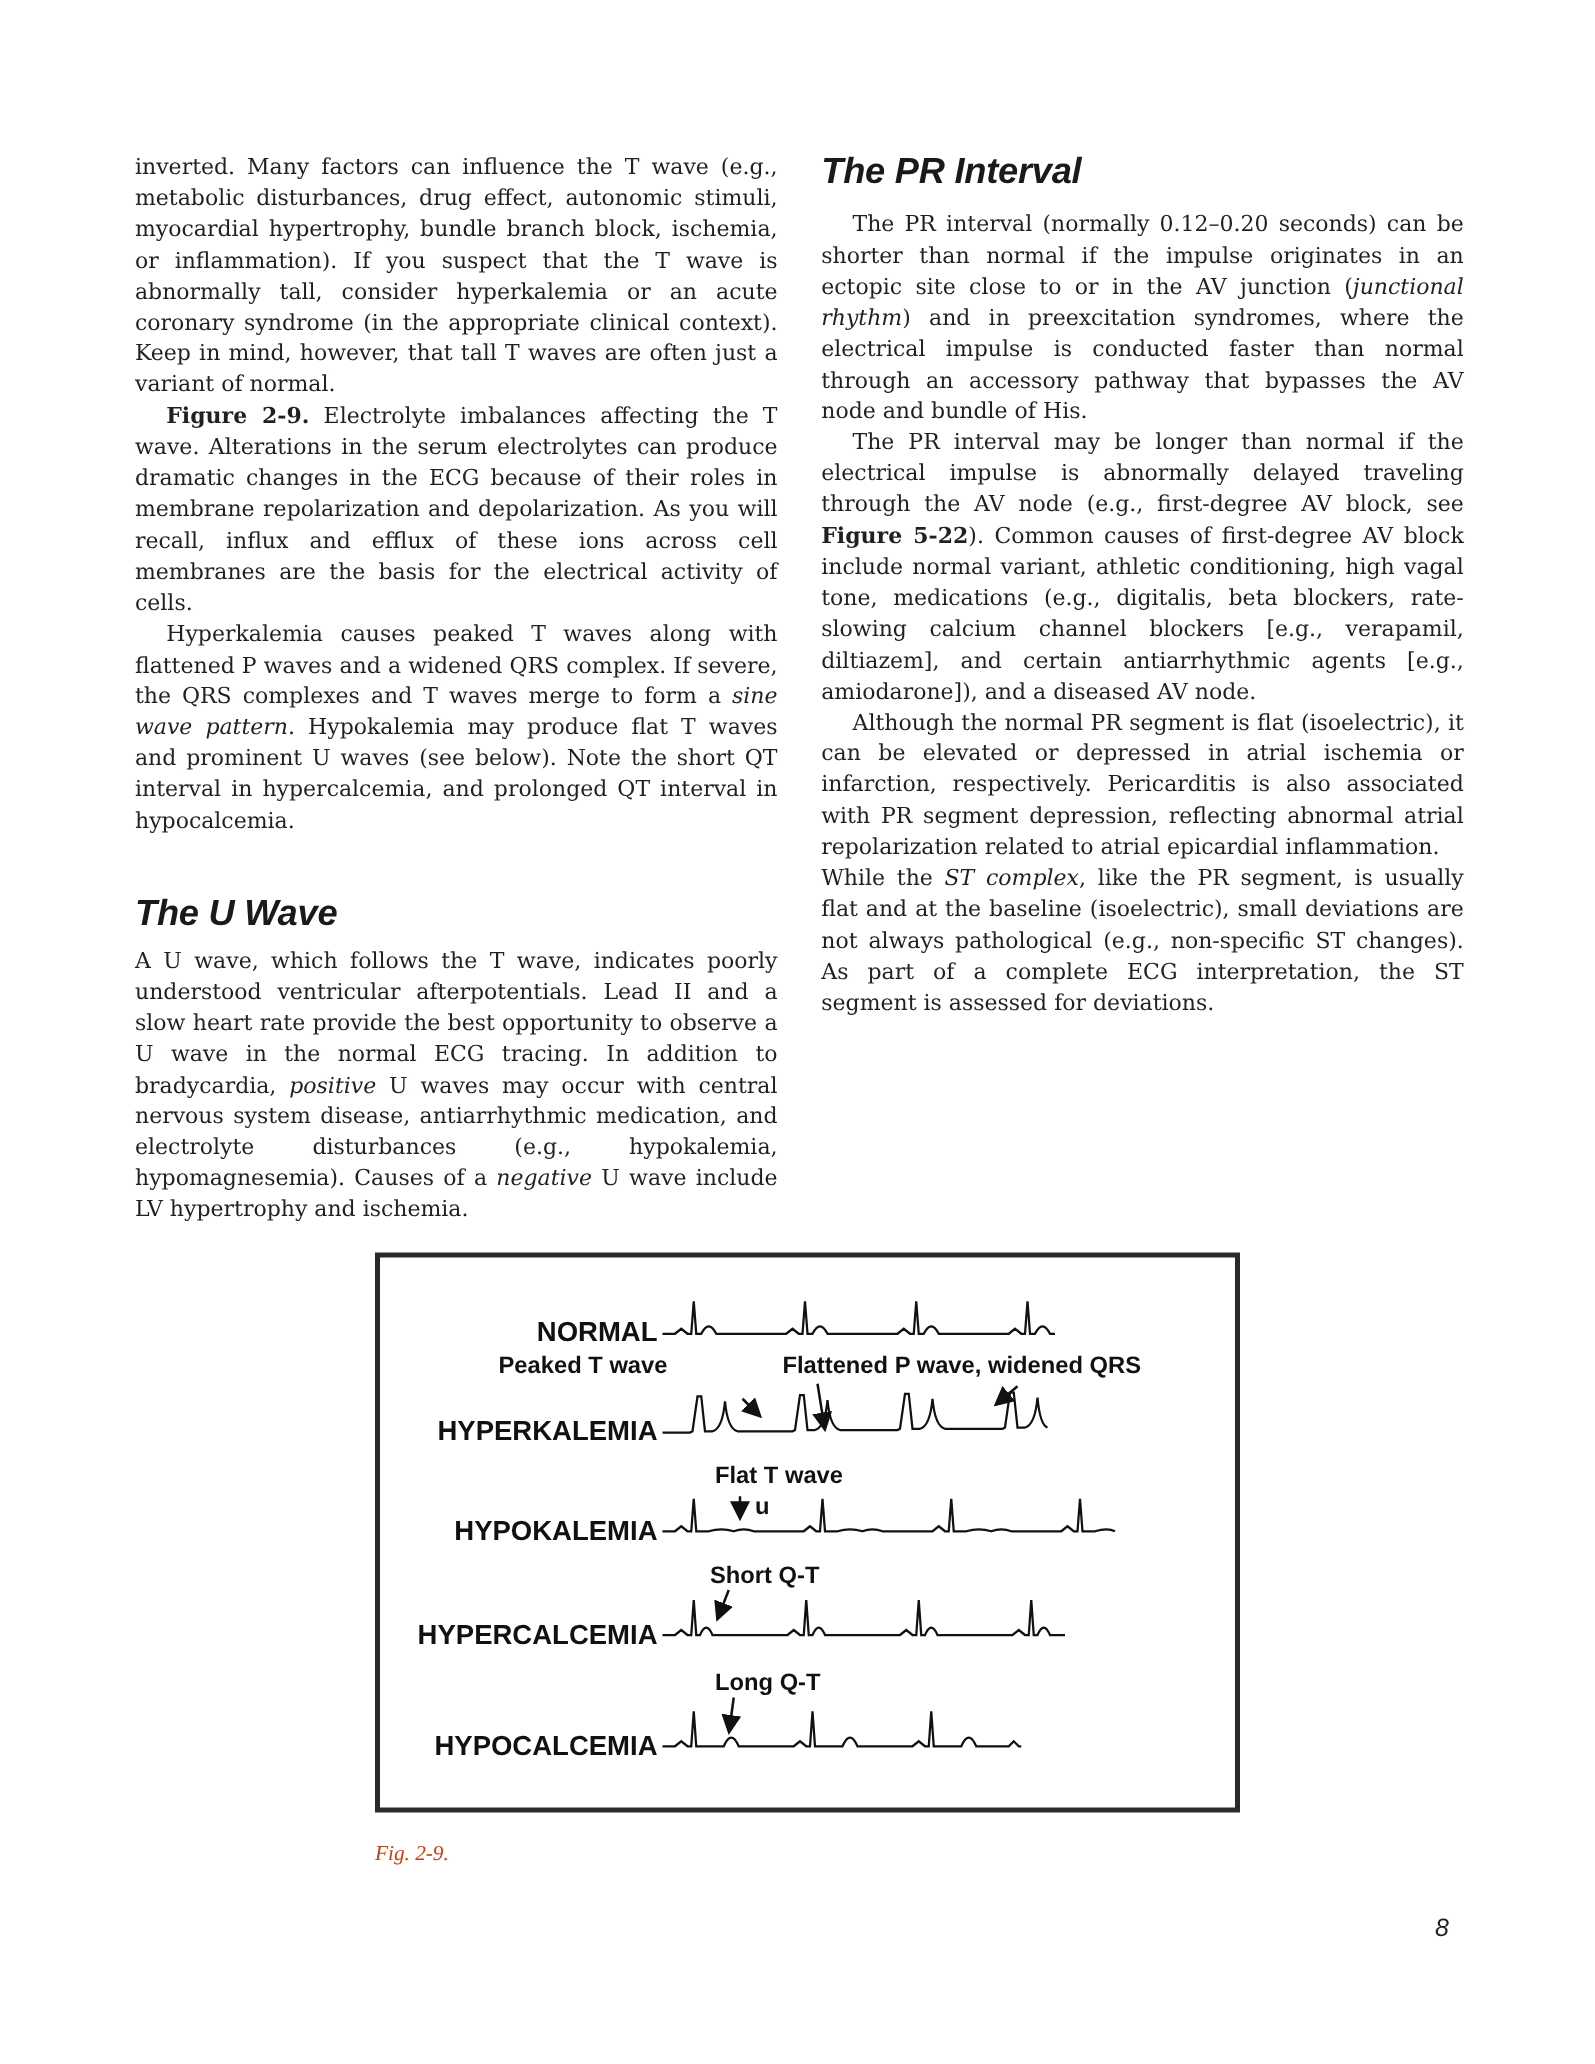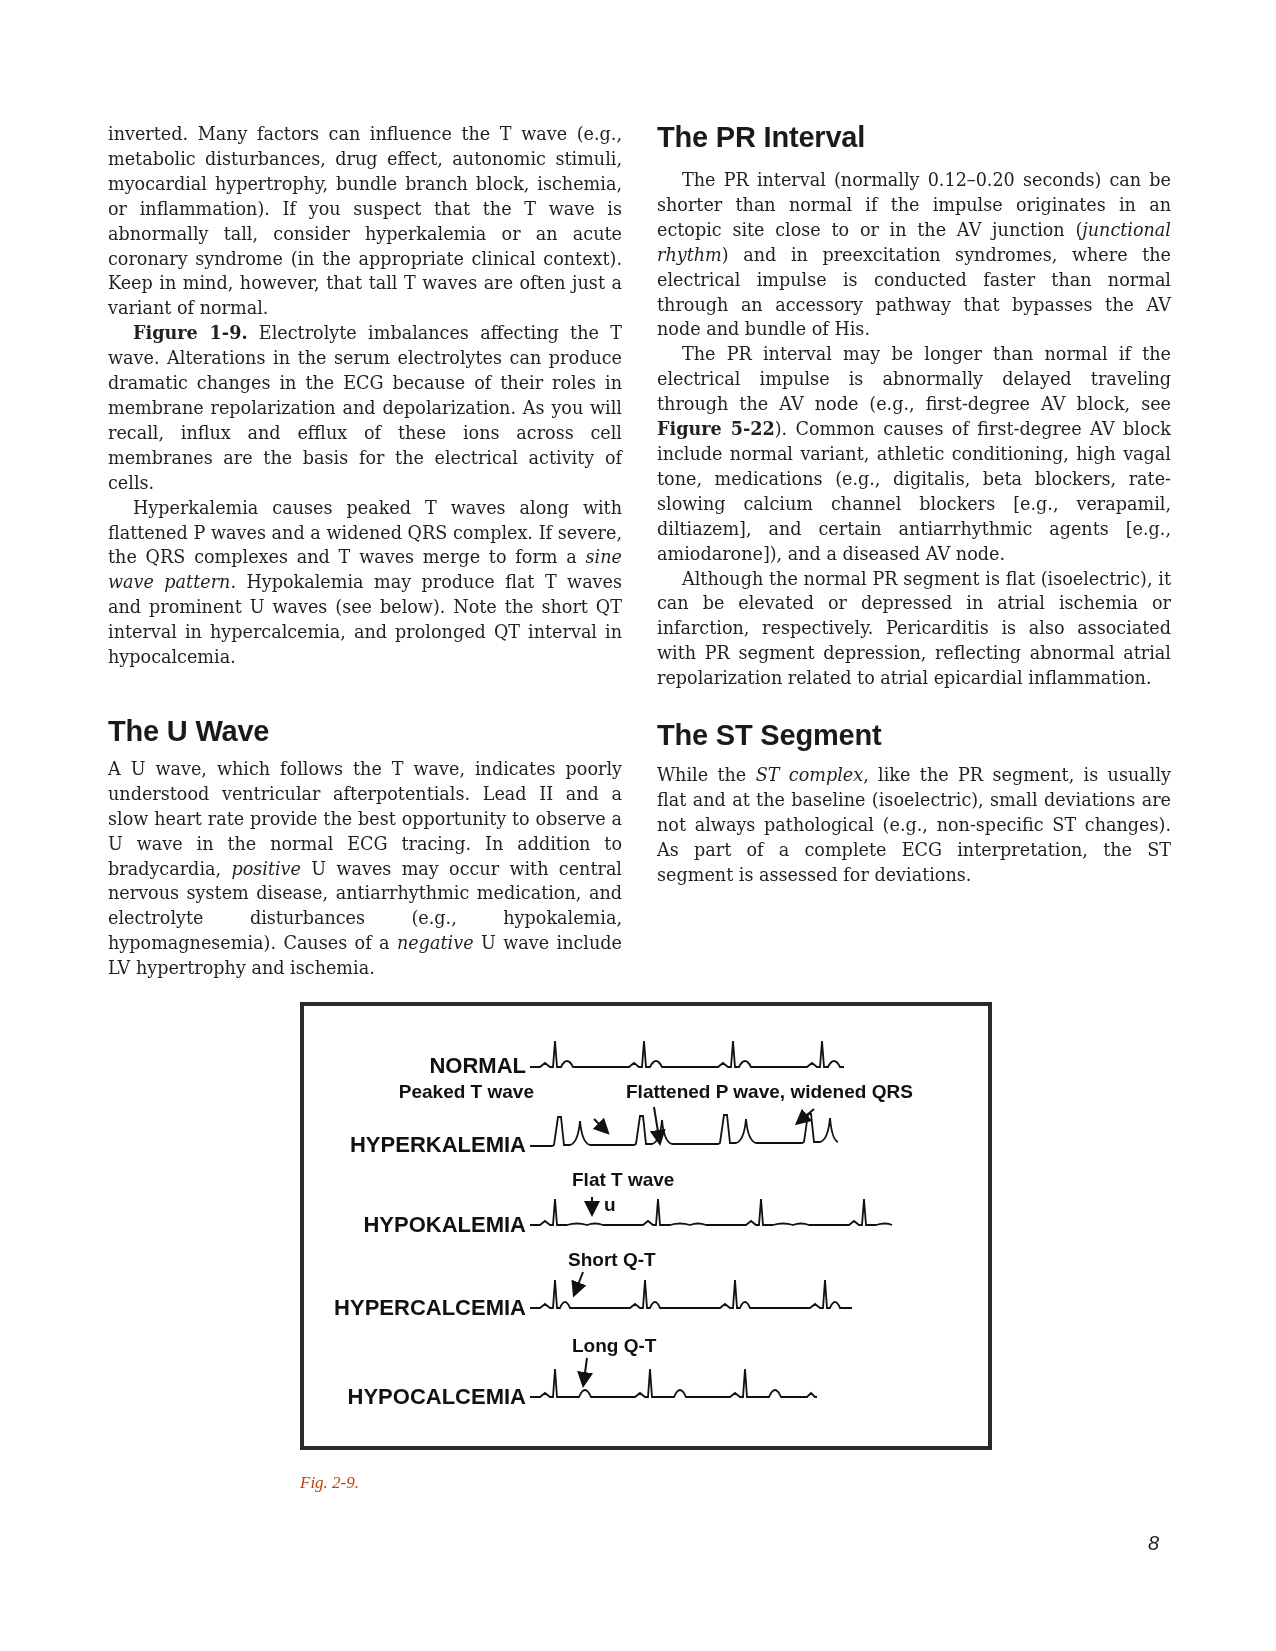--- a/index.html
+++ b/index.html
@@ -2,50 +2,49 @@
 <html><head>
 <meta charset="utf-8">
 <style>
   html, body { margin: 0; padding: 0; background: #ffffff; }
   body { width: 1276px; height: 1651px; position: relative; overflow: hidden; color: #231f20; }
   .col { position: absolute; top: 122px; width: 514px; font-family: "DejaVu Serif", "Liberation Serif", serif; font-size: 17.6px; line-height: 24.9px; text-align: justify; hyphens: none; }
   .col.left { left: 108px; }
   .col.right { left: 657px; }
   .col p { margin: 0; }
   .col p.indent { text-indent: 25px; }
-  .col h2 { font-family: "Liberation Sans", sans-serif; font-weight: bold; font-size: 29px; line-height: 34px; margin: 0; color: #1a1a1a; letter-spacing: -0.2px; }
+  .col h2 { font-family: "Liberation Sans", sans-serif; font-weight: bold; font-size: 29px; line-height: 34px; margin: 0; color: #1a1a1a; letter-spacing: -0.2px; font-style: italic; }
   .left h2.u-wave { margin-top: 44px; margin-bottom: 9px; }
   .right h2.pr { margin-top: -2px; margin-bottom: 14px; }
   .right h2.st { margin-top: 27px; margin-bottom: 11px; }
   i { font-style: italic; }
   b { font-weight: bold; }
 
   .figure-box { position: absolute; left: 300px; top: 1002px; width: 692px; height: 448px; border: 4px solid #2a2a2a; box-sizing: border-box; background: #fff; padding-left: 40px; }
   .figure-box svg { position: absolute; left: 0; top: 0; }
   .fig-caption { position: absolute; left: 300px; top: 1473px; font-family: "Liberation Serif", serif; font-style: italic; font-size: 17px; color: #c2410c; }
   .page-number { position: absolute; left: 1148px; top: 1532px; font-family: "Liberation Sans", sans-serif; font-style: italic; font-size: 20px; color: #231f20; }
   .lbl { font-family: "Liberation Sans", sans-serif; font-weight: bold; fill: #111; }
 </style>
 </head>
 <body>
 
 <div class="col left">
   <p>inverted. Many factors can influence the T wave (e.g., metabolic disturbances, drug effect, autonomic stimuli, myocardial hypertrophy, bundle branch block, ischemia, or inflammation). If you suspect that the T wave is abnormally tall, consider hyperkalemia or an acute coronary syndrome (in the appropriate clinical context). Keep in mind, however, that tall T waves are often just a variant of normal.</p>
-  <p class="indent"><b>Figure 1-9.</b><span> Electrolyte imbalances affecting the T wave. Alterations in the serum electrolytes can produce dramatic changes in the ECG because of their roles in membrane repolarization and depolarization. As you will recall, influx and efflux of these ions across cell membranes are the basis for the electrical activity of cells.</span></p>
+  <p class="indent"><b>Figure 2-9.</b><span> Electrolyte imbalances affecting the T wave. Alterations in the serum electrolytes can produce dramatic changes in the ECG because of their roles in membrane repolarization and depolarization. As you will recall, influx and efflux of these ions across cell membranes are the basis for the electrical activity of cells.</span></p>
   <p class="indent"><span>Hyperkalemia causes peaked T waves along with flattened P waves and a widened QRS complex. If severe, the QRS complexes and T waves merge to form a </span><i>sine wave pattern</i><span>. Hypokalemia may produce flat T waves and prominent U waves (see below). Note the short QT interval in hypercalcemia, and prolonged QT interval in hypocalcemia.</span></p>
   <h2 class="u-wave">The U Wave</h2>
   <p><span>A U wave, which follows the T wave, indicates poorly understood ventricular afterpotentials. Lead II and a slow heart rate provide the best opportunity to observe a U wave in the normal ECG tracing. In addition to bradycardia, </span><i>positive</i><span> U waves may occur with central nervous system disease, antiarrhythmic medication, and electrolyte disturbances (e.g., hypokalemia, hypomagnesemia). Causes of a </span><i>negative</i><span> U wave include LV hypertrophy and ischemia.</span></p>
 </div>
 
 <div class="col right">
   <h2 class="pr">The PR Interval</h2>
   <p class="indent"><span>The PR interval (normally 0.12–0.20 seconds) can be shorter than normal if the impulse originates in an ectopic site close to or in the AV junction (</span><i>junctional rhythm</i><span>) and in preexcitation syndromes, where the electrical impulse is conducted faster than normal through an accessory pathway that bypasses the AV node and bundle of His.</span></p>
   <p class="indent"><span>The PR interval may be longer than normal if the electrical impulse is abnormally delayed traveling through the AV node (e.g., first-degree AV block, see </span><b>Figure 5-22</b><span>). Common causes of first-degree AV block include normal variant, athletic conditioning, high vagal tone, medications (e.g., digitalis, beta blockers, rate-slowing calcium channel blockers [e.g., verapamil, diltiazem], and certain antiarrhythmic agents [e.g., amiodarone]), and a diseased AV node.</span></p>
   <p class="indent">Although the normal PR segment is flat (isoelectric), it can be elevated or depressed in atrial ischemia or infarction, respectively. Pericarditis is also associated with PR segment depression, reflecting abnormal atrial repolarization related to atrial epicardial inflammation.</p>
-  <h2 class="st">The ST Segment</h2>
   <p><span>While the </span><i>ST complex</i><span>, like the PR segment, is usually flat and at the baseline (isoelectric), small deviations are not always pathological (e.g., non-specific ST changes). As part of a complete ECG interpretation, the ST segment is assessed for deviations.</span></p>
 </div>
 
 <div class="figure-box">
   <svg width="692" height="448" viewBox="0 0 692 448">
     <defs>
       <marker id="ah" markerWidth="8" markerHeight="8" refX="4" refY="4" orient="auto">
         <path d="M0,0 L8,4 L0,8 z" fill="#111"></path>
       </marker>
     </defs>

